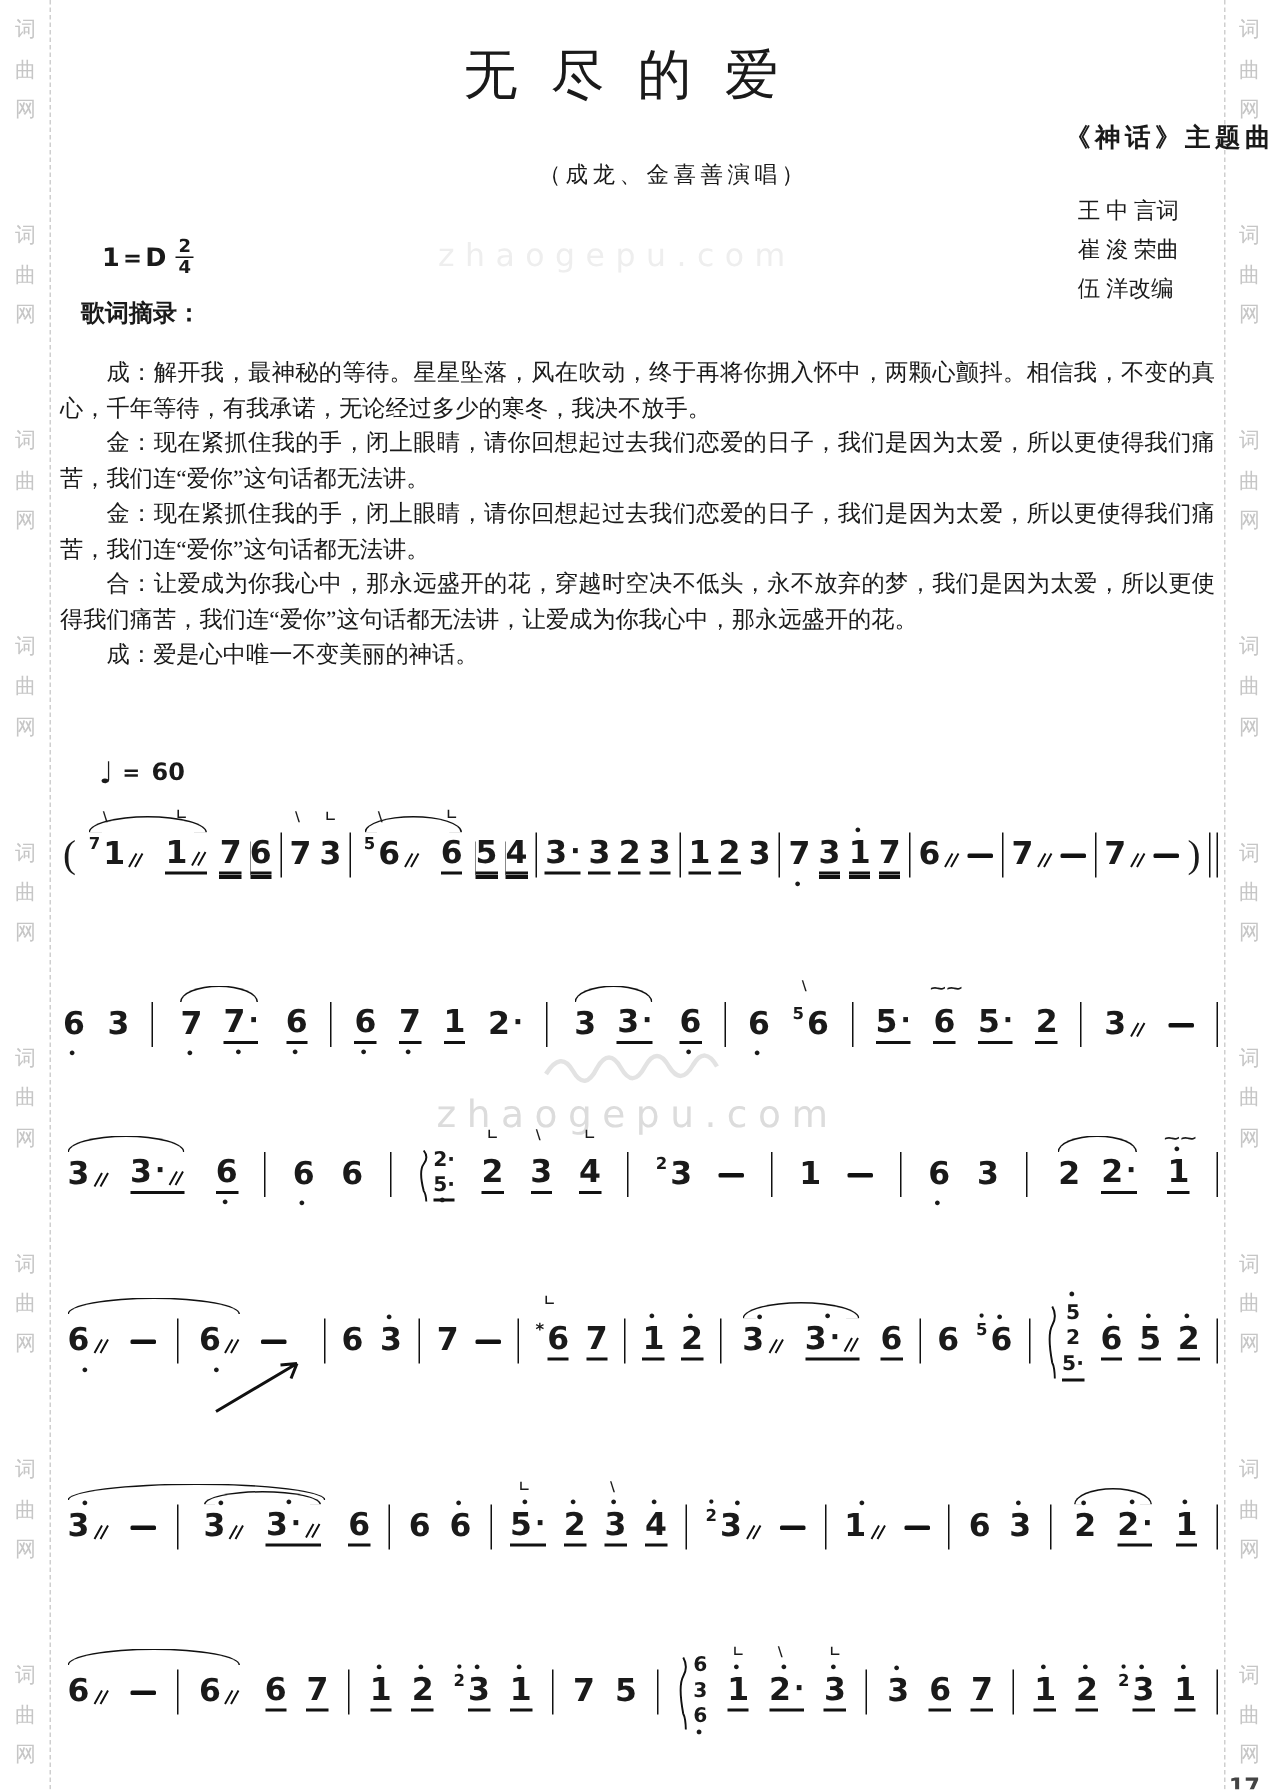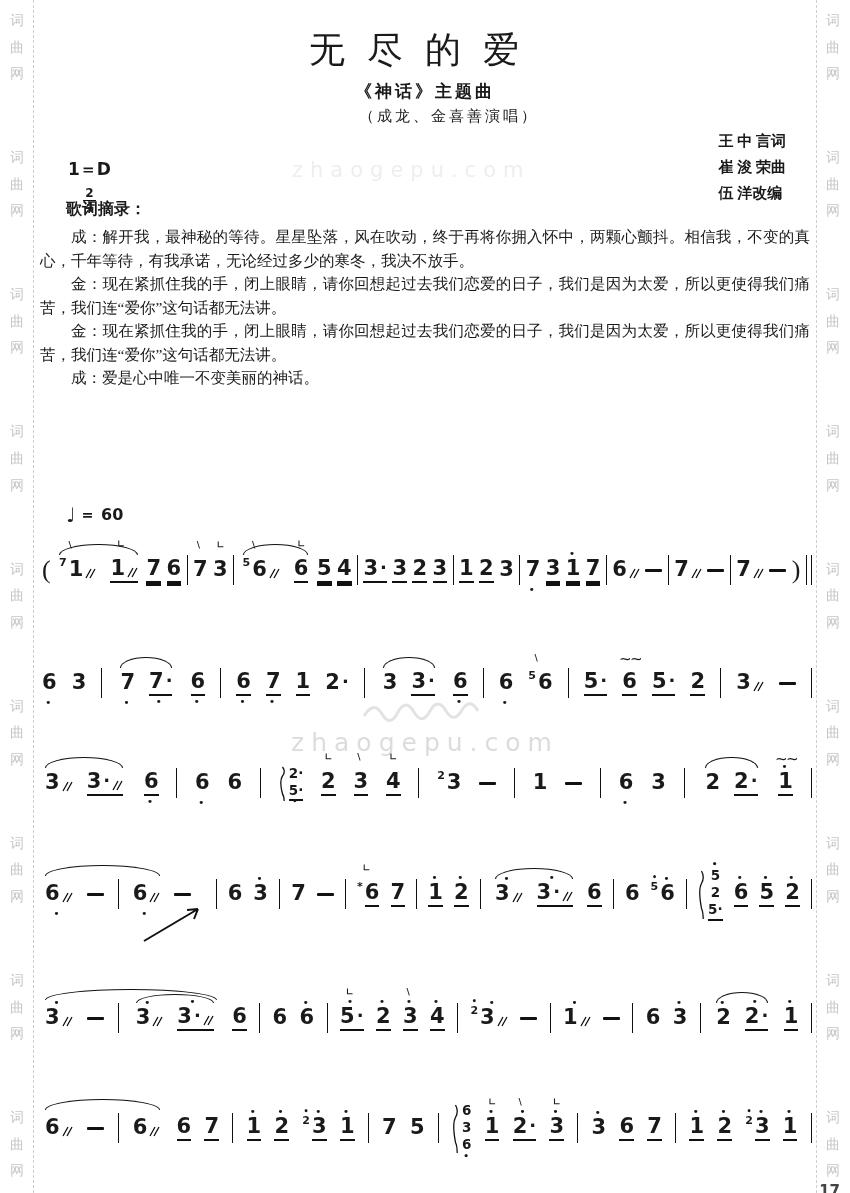--- a/index.html
+++ b/index.html
@@ -8,31 +8,31 @@
   
   .sidecol{position:absolute;top:8px;bottom:8px;width:24px;display:flex;flex-direction:column;
            justify-content:space-between;align-items:center;color:#c6c6c6;font-size:14px;}
   .sidecol.left{left:5px}.sidecol.right{right:5px}
   .sidegrp{display:flex;flex-direction:column;align-items:center;line-height:1.9;}
   .rule{position:absolute;top:0;bottom:0;width:0;border-left:1px dashed #cfcfcf;}
   .rule.left{left:33px}.rule.right{right:33px}
   
   .title{position:absolute;top:26px;left:0;right:0;text-align:center;font-size:36px;
          letter-spacing:22px;font-weight:500;}
-  .subtitle{position:absolute;top:80px;left:0;right:0;text-align:center;font-size:17px;
+  .subtitle{position:absolute;top:80px;left:0;right:0;text-align:right;font-size:17px;
             letter-spacing:3px;font-weight:600;}
   .performers{position:absolute;top:107px;left:0;right:0;text-align:center;font-size:15px;letter-spacing:3px;padding-left:48px;}
-  .credits{position:absolute;right:64px;top:128px;font-size:15px;line-height:26px;text-align:left;font-weight:bold;}
+  .credits{position:absolute;right:64px;top:128px;font-size:15px;line-height:26px;text-align:left;}
   .keysig{position:absolute;left:68px;top:158px;font-family:"DejaVu Sans",sans-serif;
-          font-weight:700;font-size:17px;display:flex;align-items:center;gap:6px;flex-direction:column;}
+          font-weight:700;font-size:17px;display:flex;align-items:center;gap:6px;}
   .frac{display:inline-flex;flex-direction:column;align-items:center;font-size:12px;line-height:1.1;}
   .frac .fn{border-bottom:1.5px solid #111;padding:0 2px;}
-  .lyrhead{position:absolute;left:66px;top:199px;font-size:16px;font-weight:700;
+  .lyrhead{position:absolute;left:54px;top:199px;font-size:16px;font-weight:700;
            font-family:"DejaVu Sans","Liberation Serif",sans-serif;}
-  .lyrics{position:absolute;left:40px;right:40px;top:225px;font-size:15.5px;line-height:23.5px;text-align:justify;}
+  .lyrics{position:absolute;left:40px;right:40px;top:237px;font-size:15.5px;line-height:23.5px;text-align:justify;}
   .lyrics p{margin:0;text-indent:2em;}
   .tempo{position:absolute;left:66px;top:503px;font-weight:700;font-size:16px;
          font-family:"DejaVu Sans",sans-serif;display:flex;align-items:center;gap:4px;}
   .tempo .tnote{font-size:20px;}
   
   .wm{position:absolute;color:#e2e2e2;font-family:"DejaVu Sans",sans-serif;letter-spacing:7px;}
   .wm.top{top:158px;left:292px;font-size:21px;color:#eeeeee;}
   .wm.mid{top:728px;left:50%;transform:translateX(-50%);font-size:25px;color:#dcdcdc;}
   .wmlogo{position:absolute;top:698px;left:50%;transform:translateX(-50%);color:#e4e4e4;}
   .pagenum{position:absolute;right:10px;top:1138px;font-size:15px;font-weight:700;
@@ -199,20 +199,21 @@
       <span>4</span>
     </span>
   </div>
 
   <div class="lyrhead">歌词摘录：</div>
 
   <div class="lyrics">
     <p>成：解开我，最神秘的等待。星星坠落，风在吹动，终于再将你拥入怀中，两颗心颤抖。相信我，不变的真心，千年等待，有我承诺，无论经过多少的寒冬，我决不放手。</p>
     <p>金：现在紧抓住我的手，闭上眼睛，请你回想起过去我们恋爱的日子，我们是因为太爱，所以更使得我们痛苦，我们连“爱你”这句话都无法讲。</p>
     <p>金：现在紧抓住我的手，闭上眼睛，请你回想起过去我们恋爱的日子，我们是因为太爱，所以更使得我们痛苦，我们连“爱你”这句话都无法讲。</p>
+    <p>合：让爱成为你我心中，那永远盛开的花，穿越时空决不低头，永不放弃的梦，我们是因为太爱，所以更使得我们痛苦，我们连“爱你”这句话都无法讲，让爱成为你我心中，那永远盛开的花。</p>
     <p>成：爱是心中唯一不变美丽的神话。</p>
   </div>
 
   <div class="tempo">
     <span class="tnote">♩</span>
     <span>＝ 60</span>
   </div>
 
   <div id="music">
       <div class="mline" style="top: 542px;">

